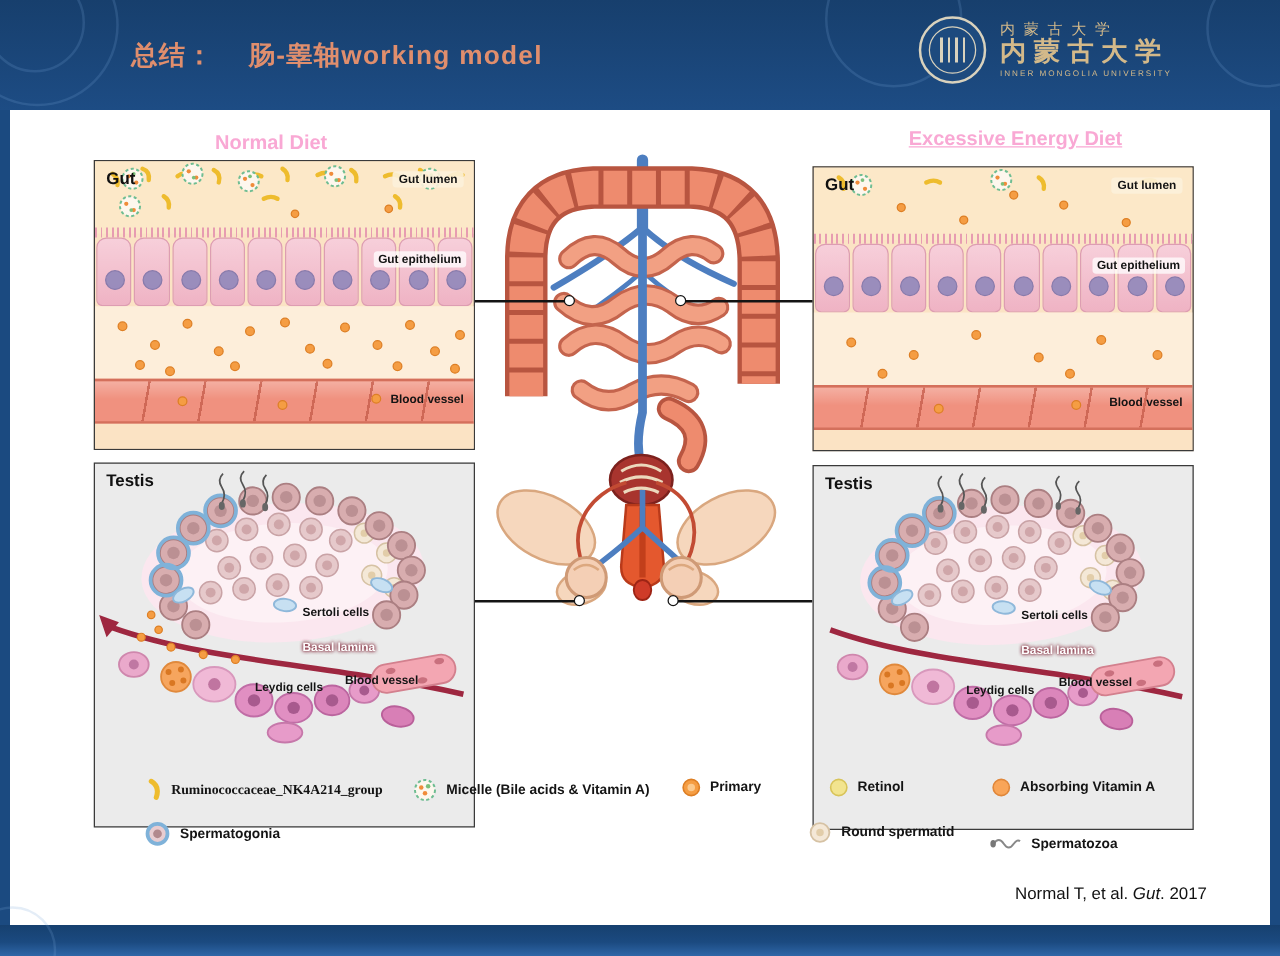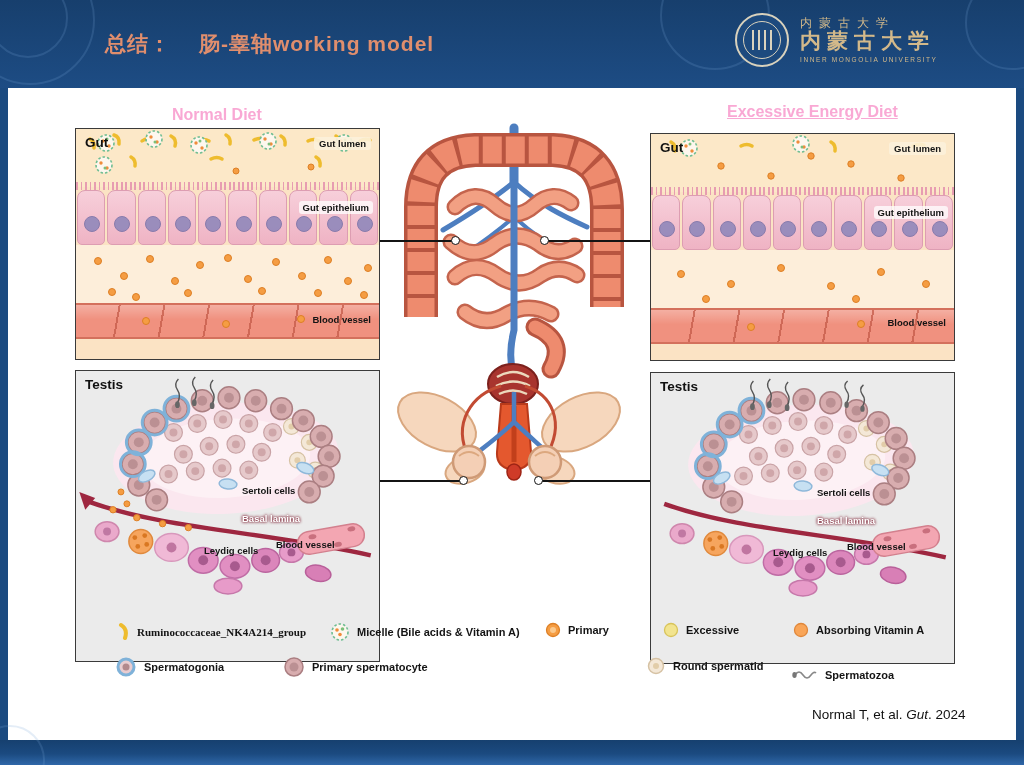--- a/index.html
+++ b/index.html
@@ -510,59 +510,52 @@
     <svg width="16" height="16">
       <circle cx="8" cy="8" r="6.5" fill="#f59d43" stroke="#dd7f25" stroke-width="1.3"></circle>
         <circle cx="8" cy="8" r="3" fill="#fbc98d"></circle>
     </svg>
     <span>Primary</span>
   </div>
   <div class="leg" style="left:663px; top:622px;">
     <svg width="16" height="16">
       <circle cx="8" cy="8" r="6.5" fill="#f2e48f" stroke="#d8c45a" stroke-width="1.3"></circle>
     </svg>
-    <span>Excessive</span>
+    <span>Retinol</span>
   </div>
   <div class="leg" style="left:793px; top:622px;">
     <svg width="16" height="16">
       <circle cx="8" cy="8" r="6.5" fill="#f9a558" stroke="#e0873a" stroke-width="1.3"></circle>
     </svg>
     <span>Absorbing Vitamin A</span>
   </div>
 
   <div class="leg" style="left:115px; top:656px;text-align:center;">
     <svg width="22" height="22">
       <circle cx="11" cy="11" r="8" fill="#e8ccd0" stroke="#7fb2d9" stroke-width="3"></circle>
         <circle cx="11" cy="11" r="3.5" fill="#b2898d"></circle>
     </svg>
     <span>Spermatogonia</span>
   </div>
-  <div class="leg" style="left:283px; top:656px;">
-    <svg width="22" height="22">
-      <circle cx="11" cy="11" r="9" fill="#d8adaf" stroke="#ab7f82" stroke-width="1.5"></circle>
-        <circle cx="11" cy="11" r="4.5" fill="#bb9093"></circle>
-    </svg>
-    <span>Primary spermatocyte</span>
-  </div>
   <div class="leg" style="left:646px; top:656px;">
     <svg width="20" height="20">
       <circle cx="10" cy="10" r="7.5" fill="#f4e8d7" stroke="#d6c2a4" stroke-width="1.5"></circle>
         <circle cx="10" cy="10" r="3" fill="#e2cda9"></circle>
     </svg>
     <span>Round spermatid</span>
   </div>
   <div class="leg" style="left:790px; top:667px;">
     <svg width="28" height="15">
       <path d="M5,8 q4,-6 8,0 q4,6 8,0 q3,-4 5,-2" stroke="#888" stroke-width="1.6" fill="none"></path>
       <ellipse cx="4.5" cy="8" rx="2.2" ry="3" fill="#777"></ellipse>
     </svg>
     <span>Spermatozoa</span>
   </div>
 
   <div class="citation">
-    <span>Normal T, et al. </span><span class="it">Gut</span><span>. 2024</span>
+    <span>Normal T, et al. </span><span class="it">Gut</span><span>. 2017</span>
   </div>
 
   <div class="footer">
     <div class="deco" style="left:-25px; top:-15px; width:70px; height:70px;"></div>
   </div>
 
 </div>
 
 </body></html>

